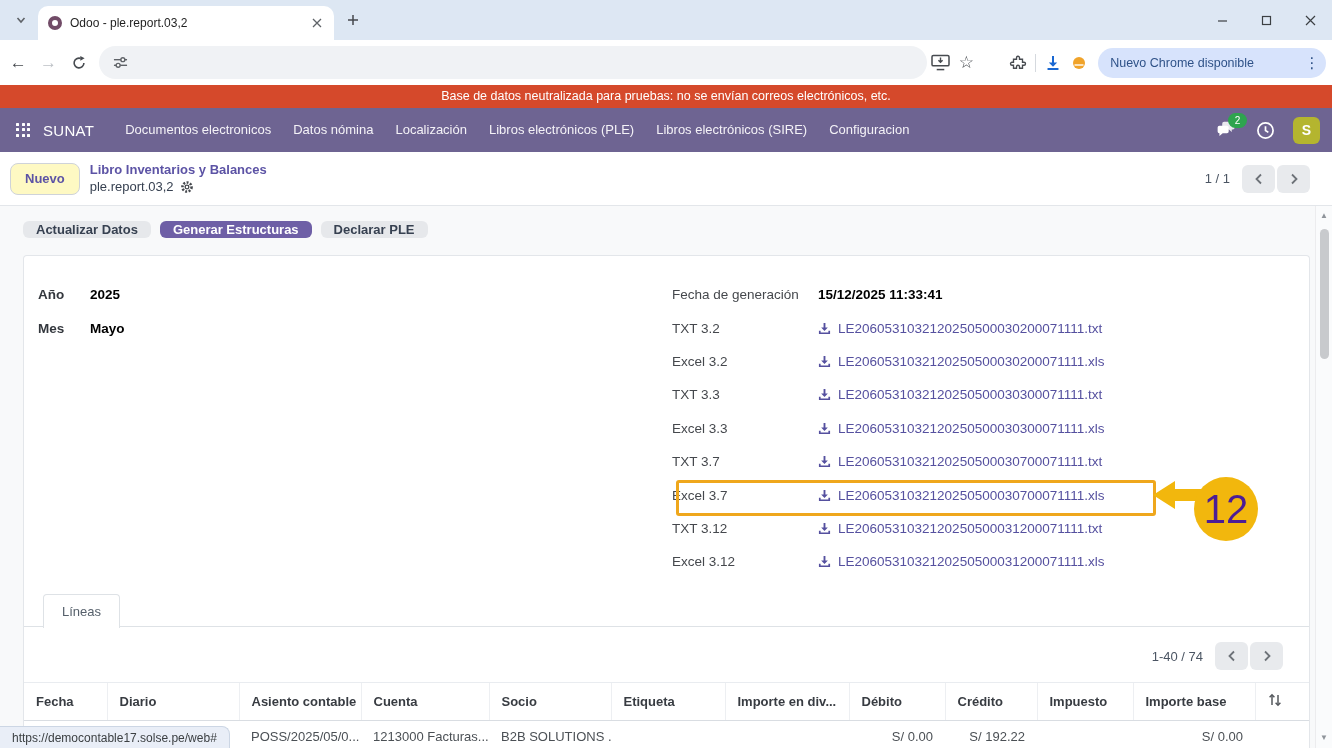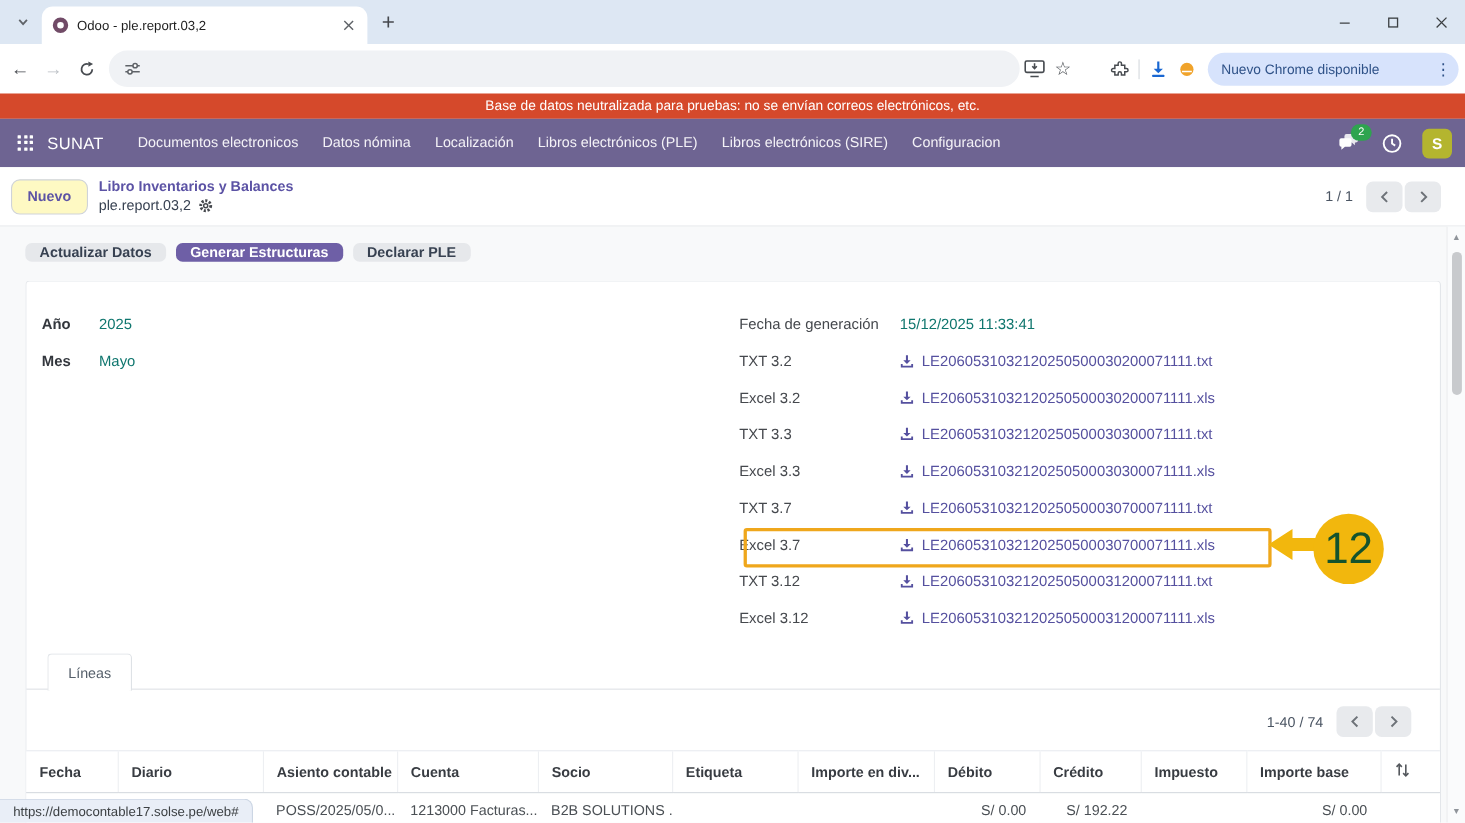--- a/index.html
+++ b/index.html
@@ -64,29 +64,29 @@
   .actions{position:absolute;left:23px;top:15px;display:flex;gap:9px;}
   .abtn{height:17px;padding:0 13px;border-radius:6px;background:#e6e8eb;color:#374151;font-weight:bold;font-size:13px;
         display:flex;align-items:center;border:none;}
   .abtn.primary{background:#6e5fa6;color:#fff;}
 
   .sheet{position:absolute;left:23px;top:49px;width:1285px;height:493px;background:#fff;border:1px solid #e3e6ea;
          border-bottom:none;border-radius:4px 4px 0 0;}
   .lfields{position:absolute;left:14px;top:22px;}
   .frow{height:33.4px;display:flex;align-items:center;}
   .flabel-l{width:52px;font-weight:bold;color:#33373d;font-size:13.5px;}
-  .fval{color:#0f766e;font-size:13.5px;}
+  .fval{color:#000000;font-size:13.5px;font-weight:bold;}
   .rfields{position:absolute;left:648px;top:22px;width:560px;}
   .flabel-r{width:146px;color:#45484d;font-size:13.5px;}
   .filelink{display:flex;align-items:center;gap:7px;color:#55509F;font-size:13.5px;cursor:pointer;}
 
   .hibox{position:absolute;left:652px;top:224px;width:474px;height:30px;border:3px solid #efa71c;border-radius:3px;z-index:4;}
   .hiarrow{position:absolute;left:1127px;top:222px;z-index:5;}
-  .hicircle{position:absolute;left:1170px;top:211px;width:64px;height:64px;border-radius:50%;background:#f2b70d;z-index:5;
-            display:flex;align-items:center;justify-content:center;color:#14532d;font-size:40px;}
+  .hicircle{position:absolute;left:1170px;top:221px;width:64px;height:64px;border-radius:50%;background:#f2b70d;z-index:5;
+            display:flex;align-items:center;justify-content:center;color:#4c1d95;font-size:40px;}
 
   .ltab{position:absolute;left:19px;top:338px;height:33px;padding:0 18px;background:#fff;border:1px solid #dee2e6;border-bottom:none;
         border-radius:4px 4px 0 0;display:flex;align-items:center;color:#56606b;font-size:13px;z-index:2;}
   .tabline{position:absolute;left:0;top:370px;width:100%;border-top:1px solid #dee2e6;}
   .lpager{position:absolute;right:26px;top:386px;display:flex;align-items:center;gap:12px;height:28px;}
 
   .ltable{position:absolute;left:0;top:426px;width:100%;border-collapse:collapse;table-layout:fixed;font-size:13px;}
   .ltable th{height:37px;padding:0 12px;text-align:left;font-weight:bold;color:#383c42;background:#fff;
              border-top:1px solid #e9ecf0;border-bottom:1px solid #d9dde2;overflow:hidden;white-space:nowrap;}
   .ltable th + th{border-left:1px solid #edeff2;}

